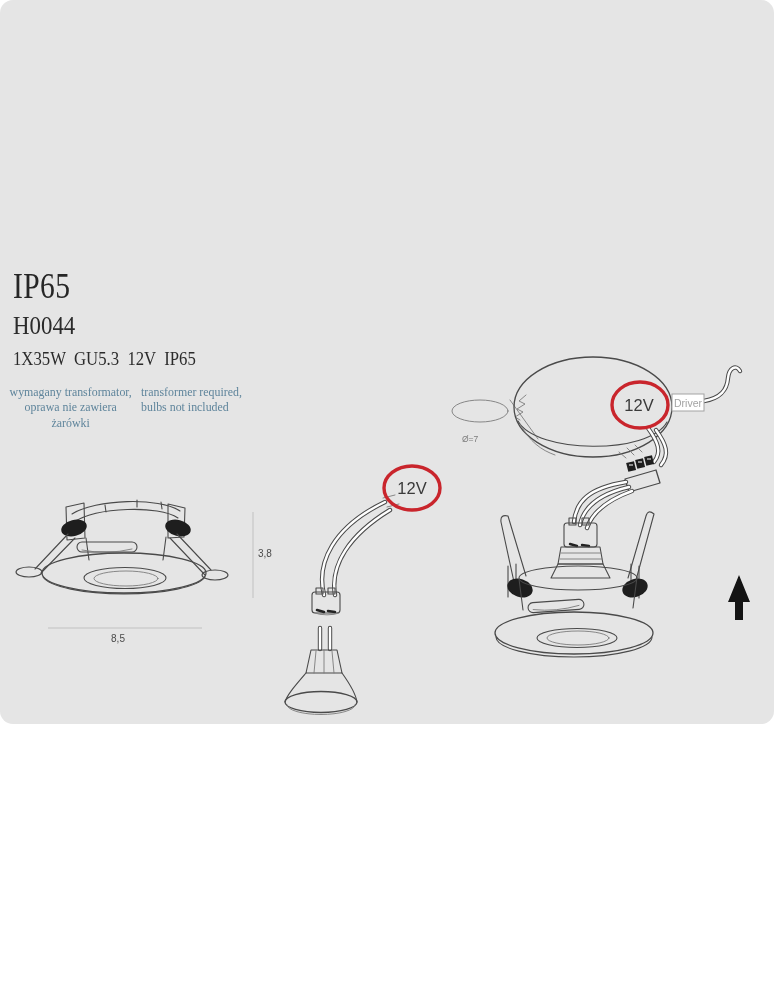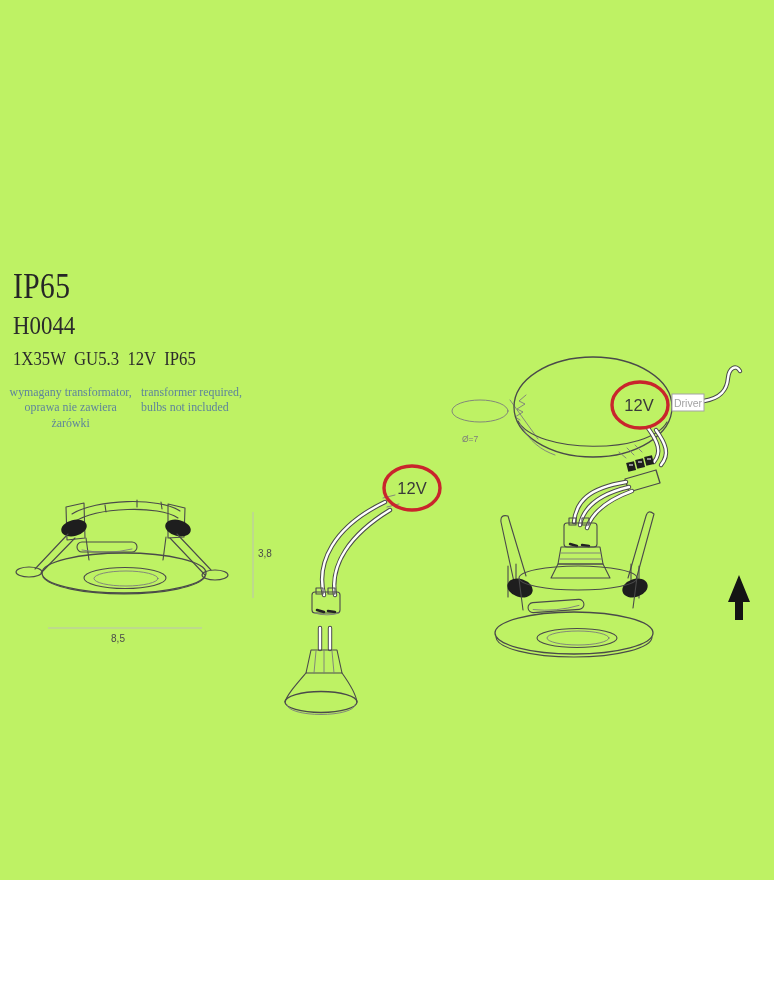--- a/index.html
+++ b/index.html
@@ -1,18 +1,18 @@
 <!DOCTYPE html>
 <html><head>
 <meta charset="utf-8">
 <style>
   html,body { margin:0; padding:0; background:#ffffff; }
   .page {
-    position:relative; width:774px; height:880px; background:#bef264;
-    font-family:"Liberation Serif", serif; overflow:hidden;
+    position:relative; width:774px; height:724px; background:#e5e5e5;
+    font-family:"Liberation Serif", serif; overflow:hidden;border-radius:13px;
   }
   
   .hdr-title {
     position:absolute; left:13px; top:268px;
     font-size:36px; line-height:1; color:#262626;
     transform:scaleX(0.82); transform-origin:left top; letter-spacing:0.5px;
   }
   .hdr-model {
     position:absolute; left:13px; top:313px;
     font-size:26px; line-height:1; color:#2b2b2b;

